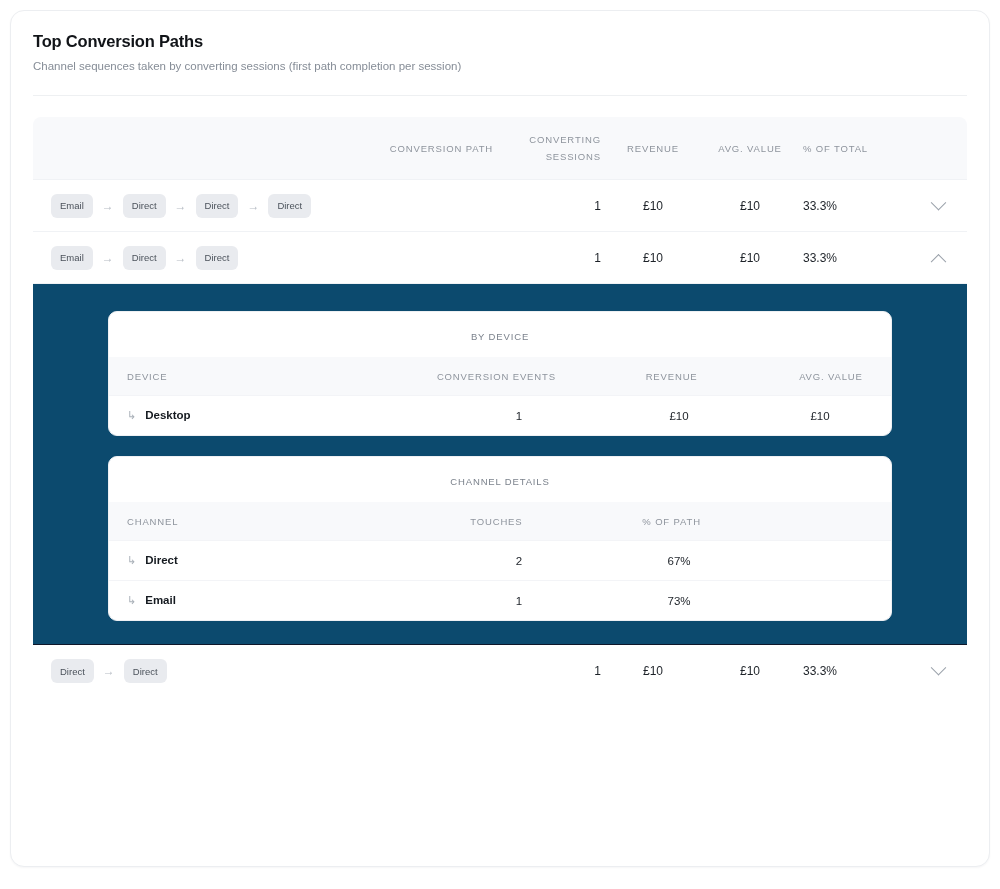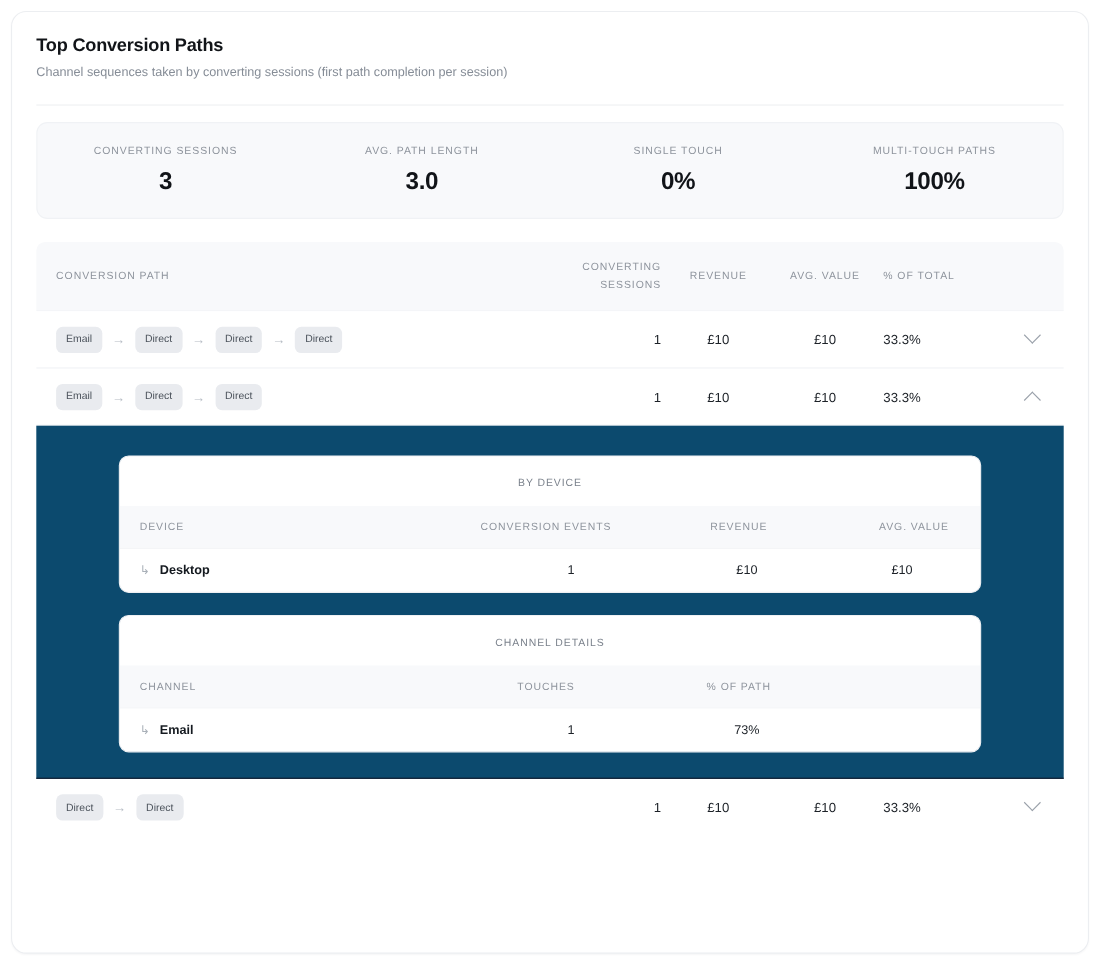--- a/index.html
+++ b/index.html
@@ -81,21 +81,21 @@
     min-height: 63px;
     align-items: center;
   }
   .thead .c {
     font-size: 9.5px; letter-spacing: .85px;
     color: #8e949d; text-transform: uppercase;
     line-height: 17px;
   }
 
   .c { padding: 0 4px; }
-  .c-path   { width: 464px; padding-left: 18px; text-align: left; }
+  .c-path   { width: 464px; padding-left: 18px; text-align: right; }
   .c-sess   { width: 108px; text-align: right; }
   .c-rev    { width: 96px;  text-align: center; }
   .c-avg    { width: 98px;  text-align: center; }
   .c-pct    { width: 110px; text-align: left; }
   .c-chev   { width: 58px;  text-align: center; }
 
   .body-row { min-height: 52px; cursor: pointer; }
   .body-row .c-sess,
   .body-row .c-rev,
   .body-row .c-avg,
@@ -176,38 +176,20 @@
 
 <div class="page">
   <div class="card">
 
     <div class="card-head">
       <div class="title">Top Conversion Paths</div>
       <div class="subtitle">Channel sequences taken by converting sessions (first path completion per session)</div>
     </div>
     <div class="head-divider"></div>
 
-    <div class="stats">
-      <div class="stat">
-        <div class="stat-label">Converting Sessions</div>
-        <div class="stat-value">3</div>
-      </div>
-      <div class="stat">
-        <div class="stat-label">Avg. Path Length</div>
-        <div class="stat-value">3.0</div>
-      </div>
-      <div class="stat">
-        <div class="stat-label">Single Touch</div>
-        <div class="stat-value">0%</div>
-      </div>
-      <div class="stat">
-        <div class="stat-label">Multi-Touch Paths</div>
-        <div class="stat-value">100%</div>
-      </div>
-    </div>
 
     <div class="table">
 
       <div class="trow thead">
         <div class="c c-path">Conversion Path</div>
         <div class="c c-sess">
           <div>Converting</div>
           <div>Sessions</div>
         </div>
         <div class="c c-rev">Revenue</div>
@@ -279,20 +261,28 @@
         <div class="subcard">
           <div class="subcard-title">Channel Details</div>
           <div class="srow shead">
             <div class="sc sc-name">Channel</div>
             <div class="sc sc-a">Touches</div>
             <div class="sc sc-b">% of Path</div>
             <div class="sc sc-c"></div>
           </div>
           <div class="srow sbody">
             <div class="sc sc-name">
+              <span class="sub-arrow">↳</span><span class="name-txt">Direct</span>
+            </div>
+            <div class="sc sc-a">2</div>
+            <div class="sc sc-b">67%</div>
+            <div class="sc sc-c"></div>
+          </div>
+          <div class="srow sbody">
+            <div class="sc sc-name">
               <span class="sub-arrow">↳</span><span class="name-txt">Email</span>
             </div>
             <div class="sc sc-a">1</div>
             <div class="sc sc-b">73%</div>
             <div class="sc sc-c"></div>
           </div>
         </div>
 
       </div>
 

